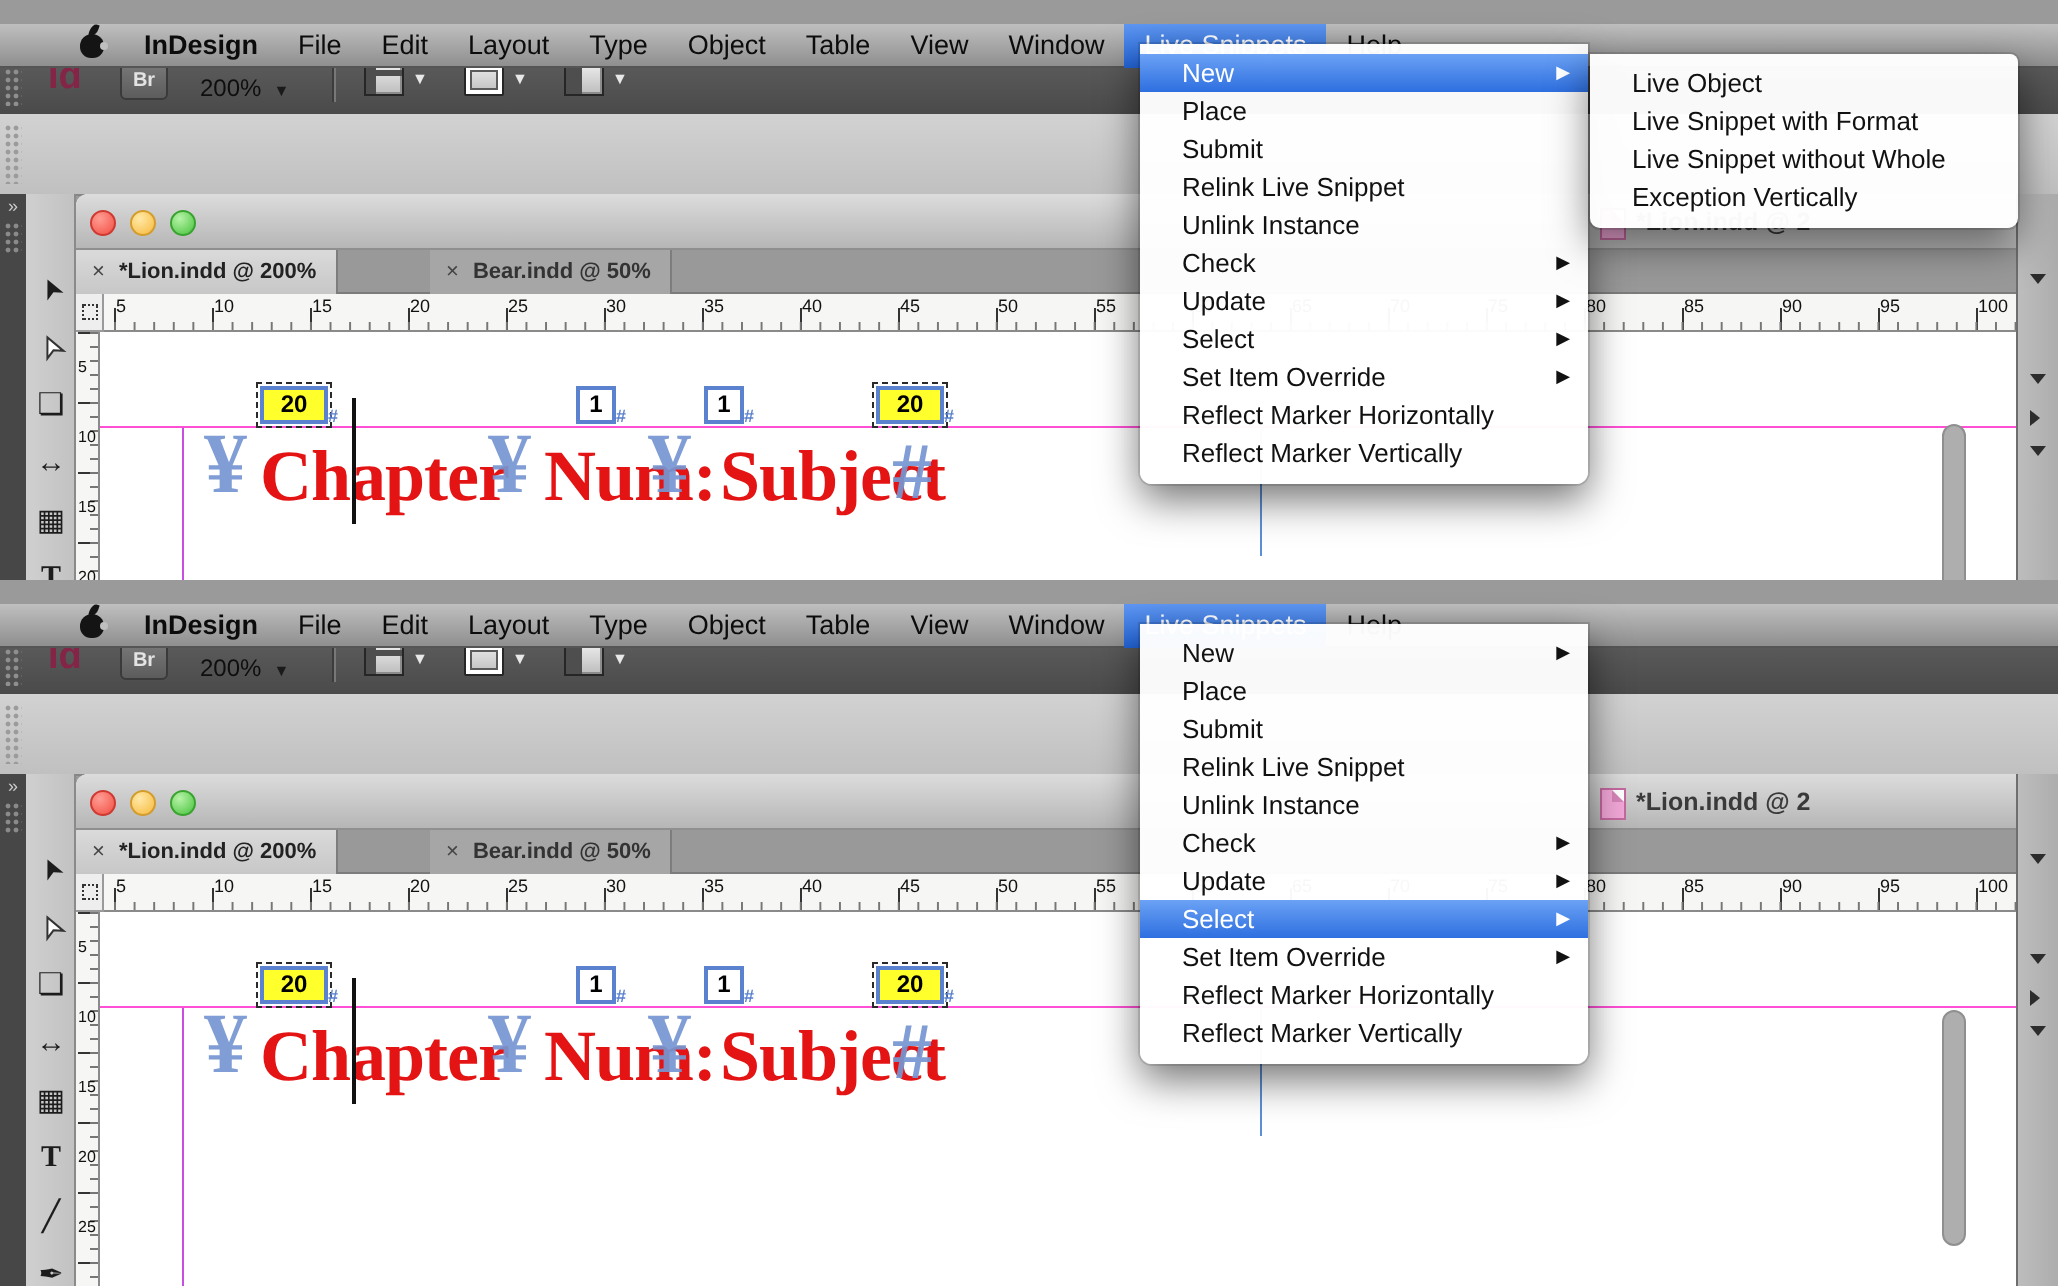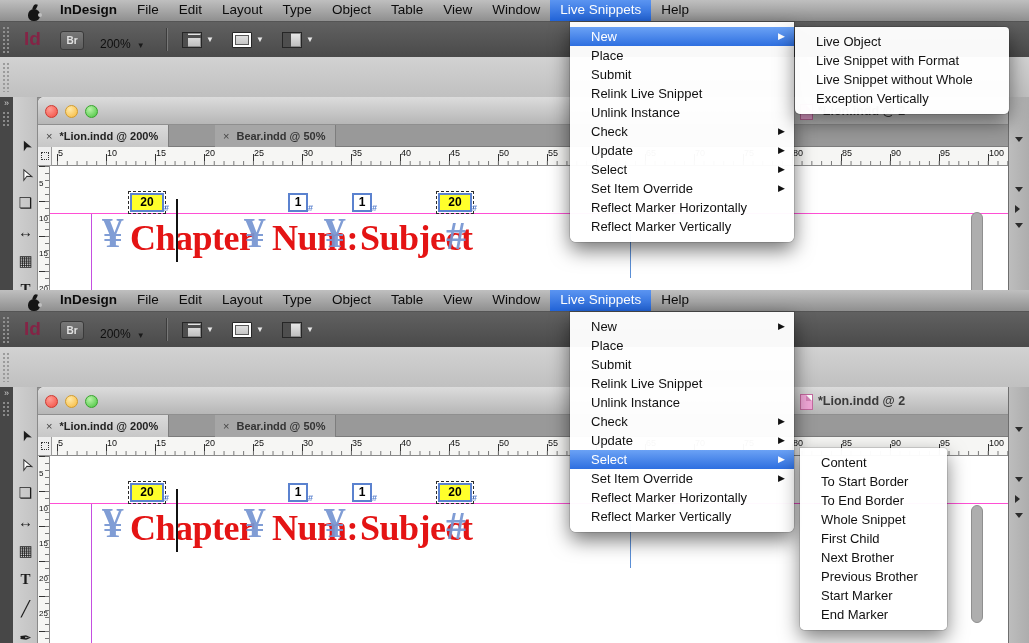--- a/index.html
+++ b/index.html
@@ -3,23 +3,23 @@
 <meta charset="utf-8">
 <style>
   html,body{margin:0;padding:0;background:#777;}
   #screen{position:relative;width:1029px;height:643px;overflow:hidden;background:#8e8e8e;
     font-family:"Liberation Sans",sans-serif;-webkit-font-smoothing:antialiased;}
   .half{position:absolute;left:0;width:1029px;overflow:hidden;background:#9a9a9a;}
   .half--top{top:0;height:290px;}
   .half--bot{top:290px;height:353px;}
 
   
-  .menubar{position:absolute;left:0;top:0;width:100%;height:22px;
+  .menubar{position:absolute;left:0;top:12px;width:100%;height:22px;
     background:linear-gradient(#bfbfbf,#8f8f8f);border-bottom:1px solid #555;
-    display:flex;align-items:flex-end;padding-left:26px;box-sizing:border-box;z-index:40;}
+    display:flex;align-items:center;padding-left:38px;box-sizing:border-box;z-index:40;}
   .apple{width:12px;height:12px;border-radius:50% 50% 46% 46%;background:#141414;position:relative;margin:0 10px 0 2px;}
   .apple:before{content:"";position:absolute;width:4px;height:6px;background:#141414;border-radius:70% 0 70% 0;top:-5px;left:5px;transform:rotate(18deg);}
   .apple:after{content:"";position:absolute;width:4px;height:4px;border-radius:50%;background:#bfbfbf;right:-2px;top:4px;}
   .mb-item{font-size:13.5px;color:#0c0c0c;padding:0 10px;height:22px;line-height:22px;}
   .mb-item.mb-bold{font-weight:bold;}
   .mb-item.mb-active{background:linear-gradient(#5e97f2,#2264d8);color:#fff;}
 
   
   .toolbar{position:absolute;left:0;top:22px;width:100%;height:35px;
     background:linear-gradient(#616161,#4a4a4a);border-bottom:1px solid #2e2e2e;z-index:1;}
@@ -536,25 +536,14 @@
         <div class="menu-item"><span>Relink Live Snippet</span></div>
         <div class="menu-item"><span>Unlink Instance</span></div>
         <div class="menu-item"><span>Check</span><span class="arrow">▶</span></div>
         <div class="menu-item"><span>Update</span><span class="arrow">▶</span></div>
         <div class="menu-item hl"><span>Select</span><span class="arrow">▶</span></div>
         <div class="menu-item"><span>Set Item Override</span><span class="arrow">▶</span></div>
         <div class="menu-item"><span>Reflect Marker Horizontally</span></div>
         <div class="menu-item"><span>Reflect Marker Vertically</span></div>
       </div>
 
-  <div class="submenu submenu-select">
-        <div class="menu-item">Content</div>
-        <div class="menu-item">To Start Border</div>
-        <div class="menu-item">To End Border</div>
-        <div class="menu-item">Whole Snippet</div>
-        <div class="menu-item">First Child</div>
-        <div class="menu-item">Next Brother</div>
-        <div class="menu-item">Previous Brother</div>
-        <div class="menu-item">Start Marker</div>
-        <div class="menu-item">End Marker</div>
-      </div>
 </div>
 </div>
 
 </body></html>

